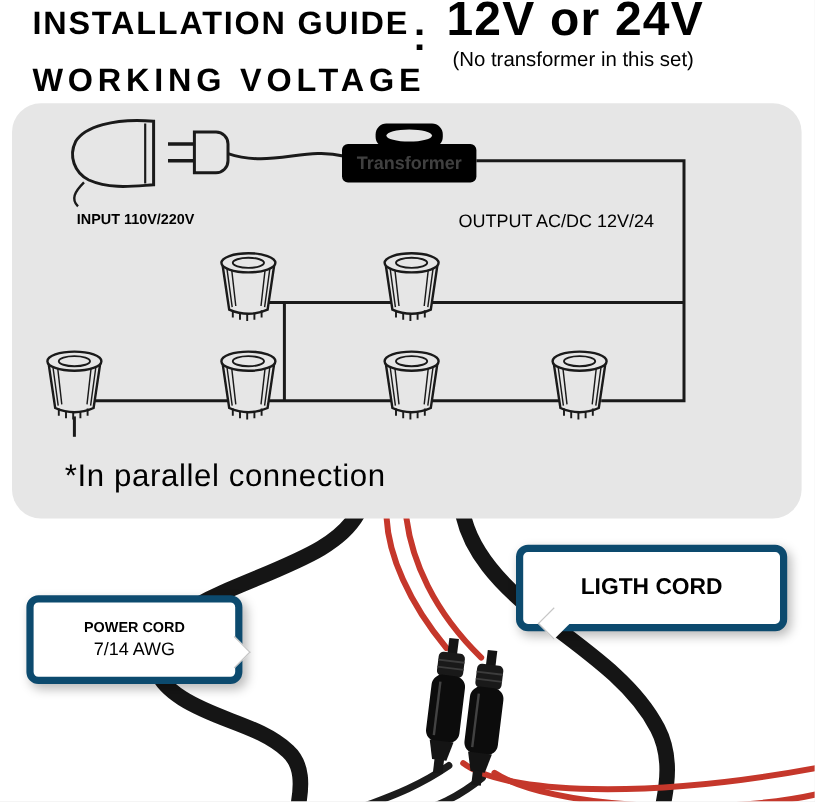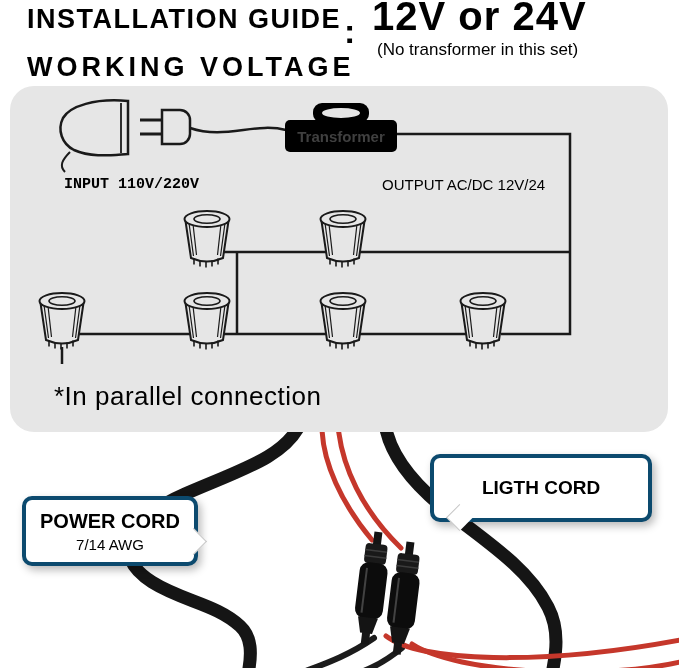--- a/index.html
+++ b/index.html
@@ -14,30 +14,30 @@
   #h-line1{left:27px;top:4px;}
   #h-line2{left:27px;top:52px;letter-spacing:4px;}
   #h-colon{left:344px;top:12px;font-size:34px;font-weight:bold;}
   #h-voltage{left:372px;top:-6px;font-size:40px;font-weight:bold;letter-spacing:1px;white-space:nowrap;}
   #h-vnote{left:377px;top:40px;font-size:17px;white-space:nowrap;}
   
   #panel{left:10px;top:86px;width:658px;height:346px;background:#e6e6e6;border-radius:24px;}
   #diagram-svg{left:10px;top:86px;}
   #transformer-label{left:285px;top:120px;width:112px;height:32px;display:flex;
     align-items:center;justify-content:center;color:#404040;font-weight:bold;font-size:15px;}
-  #input-label{left:64px;top:176px;font-size:15px;font-weight:bold;white-space:nowrap;font-family:Liberation Mono, monospace;}
+  #input-label{left:64px;top:176px;font-size:12px;font-weight:bold;white-space:nowrap;}
   #output-label{left:382px;top:176px;font-size:15px;font-weight:normal;white-space:nowrap;}
   #parallel-note{left:54px;top:381px;font-size:26px;font-weight:normal;letter-spacing:.5px;white-space:nowrap;}
   
   #photo-svg{left:0;top:432px;z-index:1;}
   
-  .bubble{position:absolute;background:#fff;border:4px solid #0c4a6e;border-radius:10px;
+  .bubble{position:absolute;background:#fff;border:6px solid #0c4a6e;border-radius:10px;
     box-shadow:3px 4px 9px rgba(0,0,0,.28);display:flex;flex-direction:column;
     align-items:center;justify-content:center;gap:3px;z-index:5;}
-  .bubble .t1{font-weight:bold;font-size:20px;white-space:nowrap;}
+  .bubble .t1{font-weight:bold;font-size:12px;white-space:nowrap;}
   .bubble .t2{font-size:15px;white-space:nowrap;}
   .tail{position:absolute;width:18px;height:18px;background:#fff;transform:rotate(45deg);}
   .tail-right{right:-9px;top:32px;border-top:1px solid #c6c6c6;border-right:1px solid #c6c6c6;}
   .tail-left-bottom{left:16px;bottom:-9px;border-bottom:1px solid #c6c6c6;border-left:1px solid #c6c6c6;}
   #power-bubble{left:22px;top:496px;width:168px;height:62px;}
   #light-bubble{left:430px;top:454px;width:214px;height:60px;}
   #light-bubble .t1{font-size:19px;}
 </style>
 </head>
 <body>

